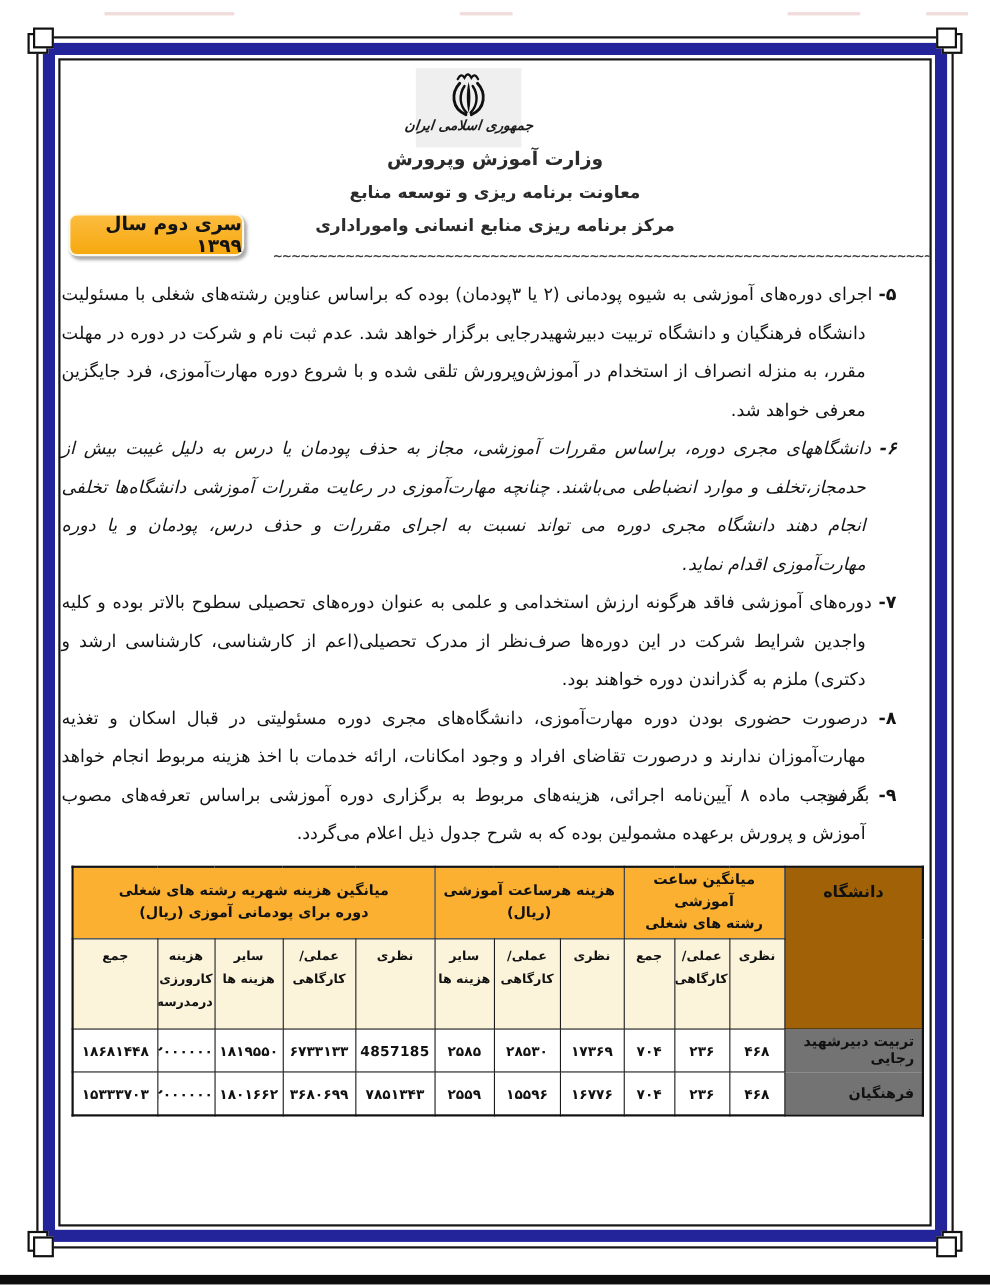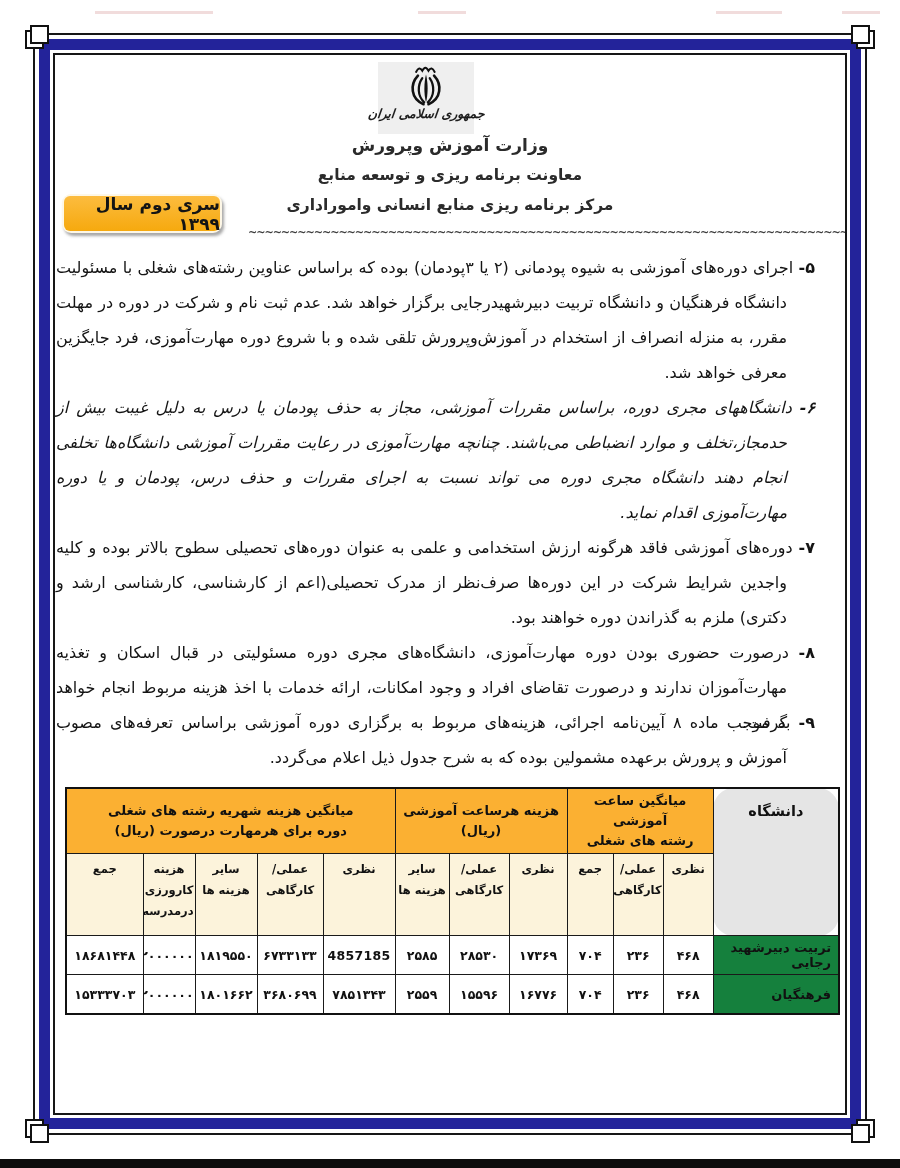--- a/index.html
+++ b/index.html
@@ -46,27 +46,27 @@
         box-sizing:border-box;}
   .p0{top:250px;} .p1{top:390px;font-style:italic;} .p2{top:530px;} .p3{top:635px;} .p4{top:705px;}
   .pnum{font-weight:bold;}
 
   
   .cost-table{position:absolute;top:787px;left:65px;width:773px;direction:rtl;
               border-collapse:collapse;table-layout:fixed;border:2px solid #111;}
   .cost-table th,.cost-table td{border:1px solid #1a1a1a;overflow:hidden;}
   .grp{background:#FBB032;font-weight:bold;font-size:13px;text-align:center;height:46px;
        line-height:1.55;padding:2px;color:#111;}
-  .uni-h{background:#e5e5e5;font-weight:bold;font-size:14.5px;text-align:center;
-         vertical-align:top;padding-top:14px;color:#111;border-radius:21px;}
+  .uni-h{background:#a16207;font-weight:bold;font-size:14.5px;text-align:center;
+         vertical-align:top;padding-top:14px;color:#111;}
   .sub{background:#FCF3DB;font-weight:bold;font-size:11.5px;text-align:center;vertical-align:top;
        padding:5px 1px 0 1px;line-height:1.8;height:76px;color:#111;margin-left:40px;}
   .val{font-weight:bold;font-size:12.5px;text-align:center;height:36px;background:#fff;color:#111;
        letter-spacing:.3px;}
-  .uni{font-weight:bold;font-size:13px;text-align:right;padding-right:7px;padding-left:3px;background:#15803d;color:#111;}
+  .uni{font-weight:bold;font-size:13px;text-align:right;padding-right:7px;padding-left:3px;background:#737373;color:#111;}
 
   .bottom-bar{position:absolute;left:0;right:0;top:1159px;height:9px;background:#0d0d0d;}
 </style>
 </head>
 <body>
 
 <div class="page">
 
   <div class="top-dash td1"></div>
   <div class="top-dash td2"></div>
@@ -134,21 +134,21 @@
         <th class="grp" colspan="3">
           <div>میانگین ساعت آموزشی</div>
           <div>رشته های شغلی</div>
         </th>
         <th class="grp" colspan="3">
           <div>هزینه هرساعت آموزشی</div>
           <div>(ریال)</div>
         </th>
         <th class="grp" colspan="5">
           <div>میانگین هزینه شهریه  رشته های شغلی</div>
-          <div>دوره برای هرمهارت درصورت (ریال)</div>
+          <div>دوره برای پودمانی آموزی (ریال)</div>
         </th>
       </tr>
       <tr>
         <th class="sub">نظری</th>
         <th class="sub">عملی/ کارگاهی</th>
         <th class="sub">جمع</th>
         <th class="sub">نظری</th>
         <th class="sub">عملی/ کارگاهی</th>
         <th class="sub">سایر هزینه ها</th>
         <th class="sub">نظری</th>

